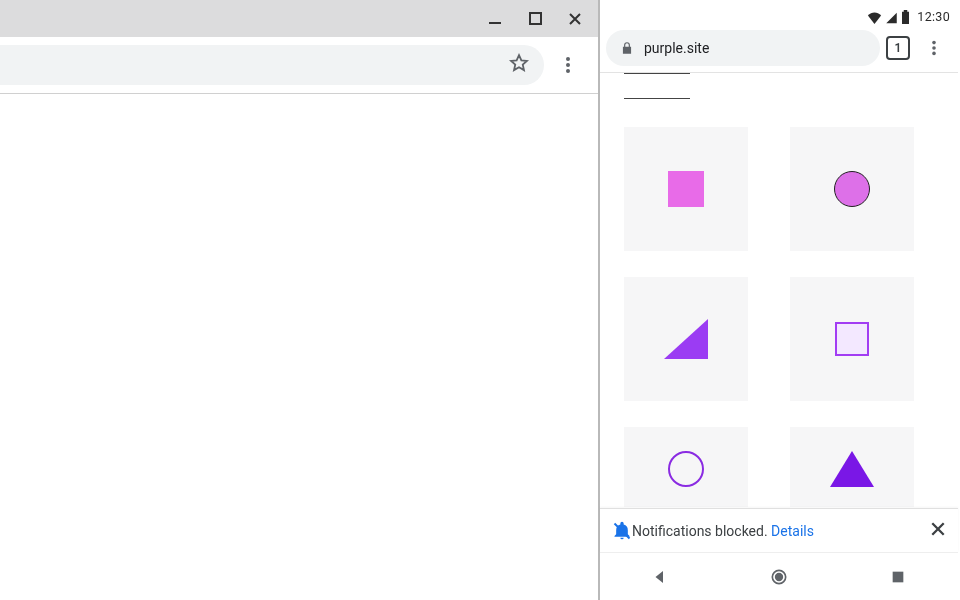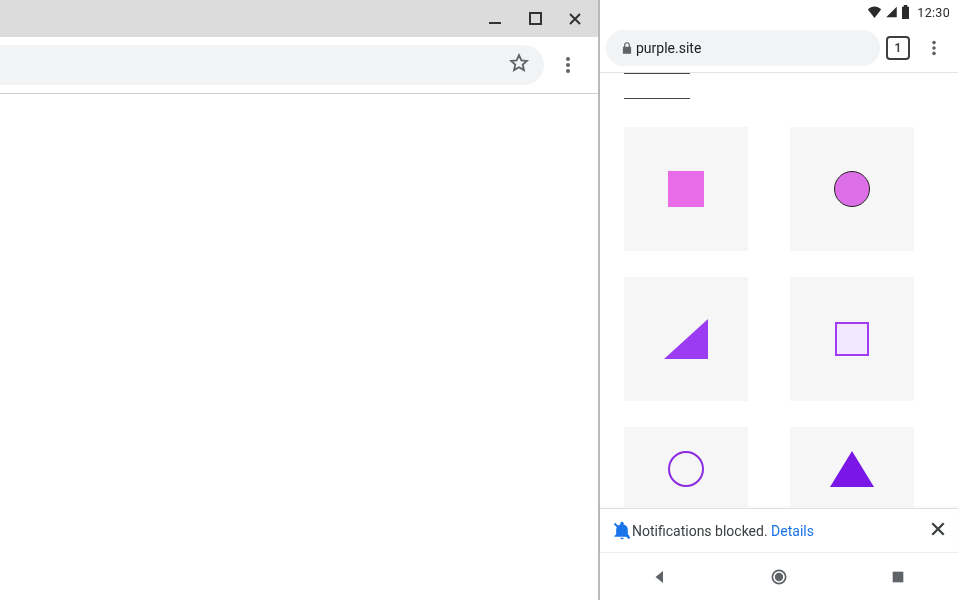--- a/index.html
+++ b/index.html
@@ -12,24 +12,24 @@
   .win-btn { width: 38px; height: 30px; display: flex; align-items: center; justify-content: center; color: #333; cursor: pointer; }
   .win-btn svg { display: block; }
   .omnibox-row { height: 56px; display: flex; align-items: center; padding: 0 6px 0 0; }
   .omnibox { flex: 1; height: 40px; background: #f1f3f4; border-top-right-radius: 20px; border-bottom-right-radius: 20px; display: flex; align-items: center; justify-content: flex-end; padding-right: 14px; }
   .dmenu { width: 48px; height: 40px; display: flex; align-items: center; justify-content: center; cursor: pointer; }
   .desk-divider { height: 1px; background: #d0d0d0; }
   .desk-content { background: #fff; flex: 1; }
 
   
   .mobile { width: 360px; height: 600px; background: #fff; position: relative; display: flex; flex-direction: column; border-left: 2px solid #b9b9b9; margin-left: -2px; }
-  .statusbar { height: 24px; display: flex; align-items: center; justify-content: flex-end; padding: 0 8px; font-size: 12.5px; color: #2b2b2b; gap: 3px; }
+  .statusbar { height: 24px; display: flex; align-items: flex-end; justify-content: flex-end; padding: 0 8px; font-size: 12.5px; color: #2b2b2b; gap: 3px; }
   .statusbar .clock { margin-left: 4px; letter-spacing: .3px; }
   .m-toolbar { height: 48px; display: flex; align-items: center; padding: 0 6px; gap: 6px; }
-  .m-url { flex: 1; height: 36px; background: #f1f3f4; border-radius: 18px; display: flex; align-items: center; padding: 0 14px; gap: 2px; color: #202124; font-size: 14px; }
+  .m-url { flex: 1; height: 36px; background: #f1f3f4; border-radius: 18px; display: flex; align-items: center; padding: 0 14px; gap: 10px; color: #202124; font-size: 14px; }
   .tab-btn { width: 24px; height: 24px; border: 2px solid #3c4043; border-radius: 4px; display: flex; align-items: center; justify-content: center; font-size: 12px; font-weight: 600; color: #3c4043; cursor: pointer; }
   .m-menu { width: 36px; height: 36px; display: flex; align-items: center; justify-content: center; cursor: pointer; }
   .m-divider { height: 1px; background: #e3e3e3; }
 
   .m-content { flex: 1; overflow: hidden; position: relative; background: #fff; padding: 0 24px; }
   .underline { height: 1px; background: #444; width: 66px; margin-left: 0; }
   .grid { display: grid; grid-template-columns: 1fr 1fr; gap: 26px 22px; margin-top: 28px; }
   .tile { background: #f6f6f7; width: 124px; height: 124px; display: flex; align-items: center; justify-content: center; }
   .row3 .tile { height: 80px; align-items: flex-end; padding-bottom: 0; }
 

